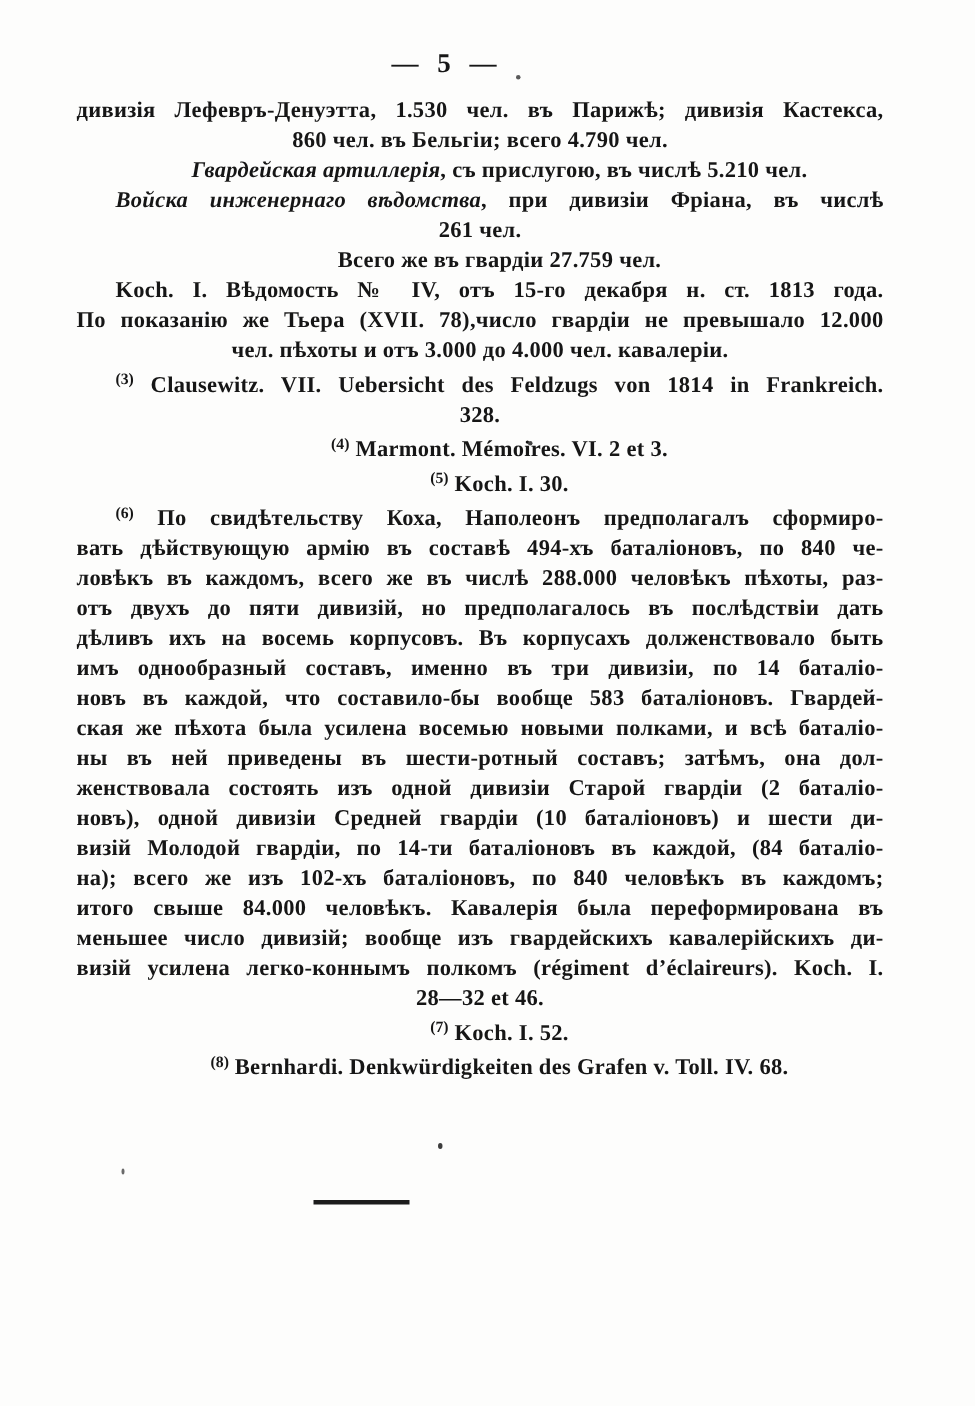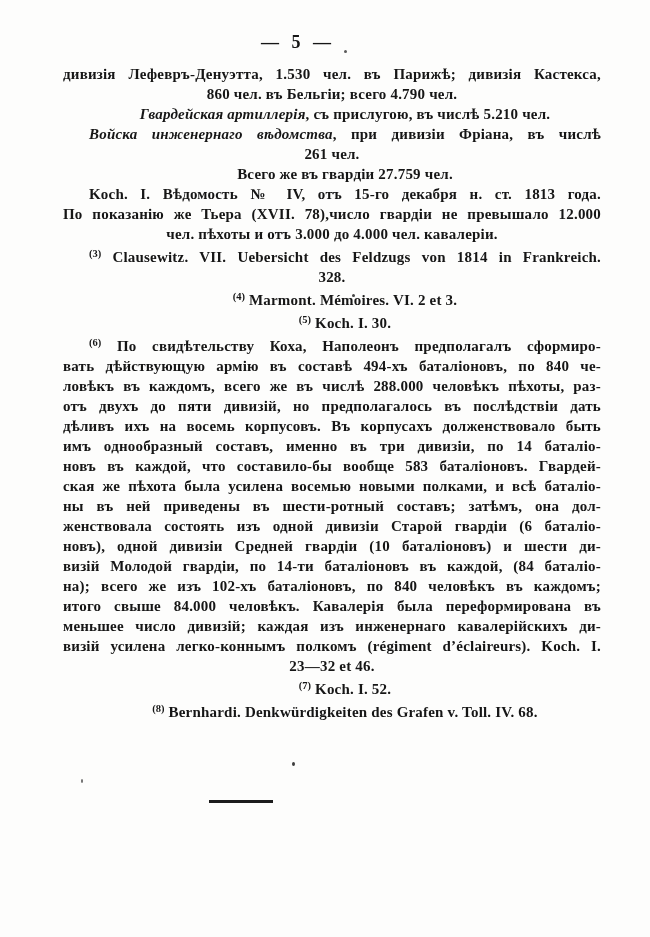--- a/index.html
+++ b/index.html
@@ -20,21 +20,21 @@
     display: flex;
     justify-content: space-between;
     align-items: center;
     font-size: 18px;
     font-weight: 700;
     line-height: 22px;
   }
   .text-block {
     position: absolute;
     top: 64px;
-    left: 63px;
+    left: 51px;
     width: 538px;
     font-size: 15px;
     font-weight: 600;
     line-height: 20px;
     letter-spacing: 0.2px;
   }
   .ln { min-height: 20px; text-align: center; }
   .ln.j { text-align: justify; text-align-last: justify; }
   .ln.ind { padding-left: 26px; }
   .em { font-style: italic; font-weight: 700; }
@@ -80,28 +80,28 @@
       <div class="ln ind"><span class="fnm">(5)</span><span> Koch. I. 30.</span></div>
       <div class="ln j ind"><span class="fnm">(6)</span><span> По свидѣтельству Коха, Наполеонъ предполагалъ сформиро-</span></div>
       <div class="ln j"><span>вать дѣйствующую армію въ составѣ 494-хъ баталіоновъ, по 840 че-</span></div>
       <div class="ln j"><span>ловѣкъ въ каждомъ, всего же въ числѣ 288.000 человѣкъ пѣхоты, раз-</span></div>
       <div class="ln j"><span>отъ двухъ до пяти дивизій, но предполагалось въ послѣдствіи дать</span></div>
       <div class="ln j"><span>дѣливъ ихъ на восемь корпусовъ. Въ корпусахъ долженствовало быть</span></div>
       <div class="ln j"><span>имъ однообразный составъ, именно въ три дивизіи, по 14 баталіо-</span></div>
       <div class="ln j"><span>новъ въ каждой, что составило-бы вообще 583 баталіоновъ. Гвардей-</span></div>
       <div class="ln j"><span>ская же пѣхота была усилена восемью новыми полками, и всѣ баталіо-</span></div>
       <div class="ln j"><span>ны въ ней приведены въ шести-ротный составъ; затѣмъ, она дол-</span></div>
-      <div class="ln j"><span>женствовала состоять изъ одной дивизіи Старой гвардіи (6 баталіо-</span></div>
+      <div class="ln j"><span>женствовала состоять изъ одной дивизіи Старой гвардіи (2 баталіо-</span></div>
       <div class="ln j"><span>новъ), одной дивизіи Средней гвардіи (10 баталіоновъ) и шести ди-</span></div>
       <div class="ln j"><span>визій Молодой гвардіи, по 14-ти баталіоновъ въ каждой, (84 баталіо-</span></div>
       <div class="ln j"><span>на); всего же изъ 102-хъ баталіоновъ, по 840 человѣкъ въ каждомъ;</span></div>
       <div class="ln j"><span>итого свыше 84.000 человѣкъ. Кавалерія была переформирована въ</span></div>
-      <div class="ln j"><span>меньшее число дивизій; каждая изъ инженернаго кавалерійскихъ ди-</span></div>
+      <div class="ln j"><span>меньшее число дивизій; вообще изъ гвардейскихъ кавалерійскихъ ди-</span></div>
       <div class="ln j"><span>визій усилена легко-коннымъ полкомъ (régiment d’éclaireurs). Koch. I.</span></div>
-      <div class="ln"><span>23—32 et 46.</span></div>
+      <div class="ln"><span>28—32 et 46.</span></div>
       <div class="ln ind"><span class="fnm">(7)</span><span> Koch. I. 52.</span></div>
       <div class="ln ind"><span class="fnm">(8)</span><span> Bernhardi. Denkwürdigkeiten des Grafen v. Toll. IV. 68.</span></div>
     </div>
 
   <div class="fnrule"></div>
 
   <div class="speck s1"></div>
   <div class="speck s2"></div>
   <div class="speck s3"></div>
   <div class="speck s4"></div>

